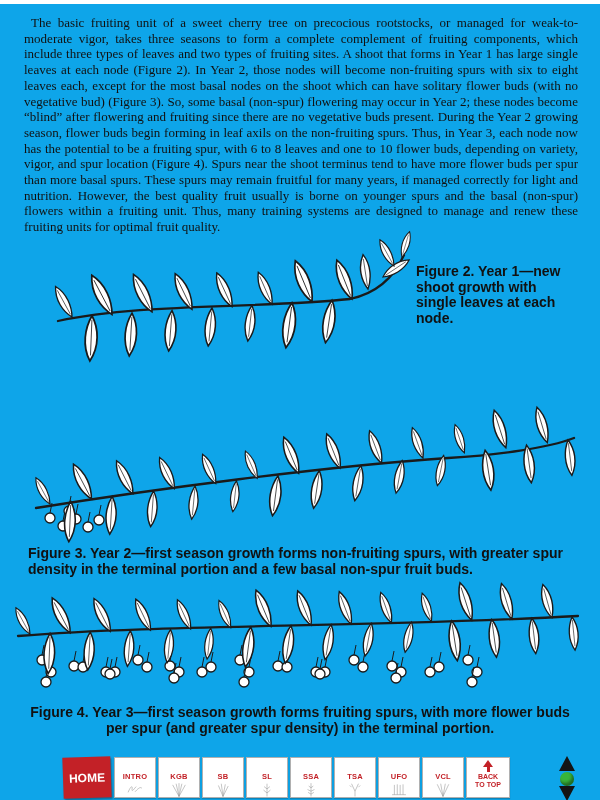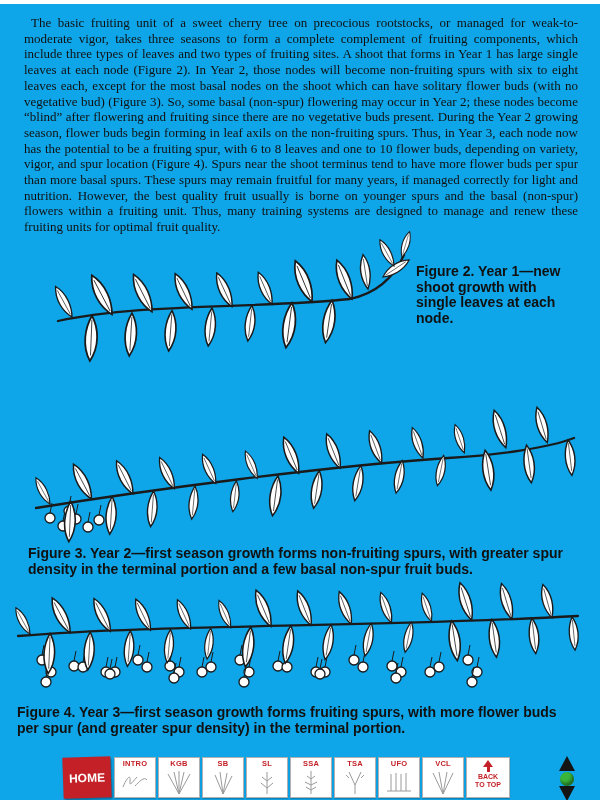--- a/index.html
+++ b/index.html
@@ -16,35 +16,35 @@
   .caption {
     font-family:"Liberation Sans", sans-serif; font-weight:700;
     font-size:14px; line-height:15.5px; color:#111;
   }
   .fig-svg { position:absolute; overflow:visible; }
   #fig2 { left:52px; top:245px; }
   .fig2-caption { position:absolute; left:416px; top:260px; width:150px; }
   #fig3 { left:28px; top:412px; }
   .fig3-caption { position:absolute; left:28px; top:542px; width:538px; }
   #fig4 { left:12px; top:580px; }
-  .fig4-caption { position:absolute; left:17px; top:701px; width:548px; }
+  .fig4-caption { position:absolute; left:26px; top:701px; width:548px;text-align:center; }
 
   .navbar { position:absolute; left:0; top:751px; width:600px; height:47px; }
   .home-btn {
     position:absolute; left:63px; top:2px; width:48px; height:41px;
     background:var(--accent-red); color:#fff;
     font-family:"Liberation Sans", sans-serif; font-weight:700; font-size:12px;
     display:flex; align-items:center; justify-content:center;
     transform:rotate(-2deg); box-shadow:1px 2px 2px rgba(0,0,0,.35); cursor:pointer;
   }
   .nav-strip { position:absolute; left:114px; top:2px; display:flex; gap:2px; }
   .nav-btn {
     width:42px; height:41px; background:#fff; border:1px solid #b0b0b0;
     box-shadow:0 1px 1px rgba(0,0,0,.2);
-    display:flex; flex-direction:column; align-items:center; padding-top:1px; cursor:pointer;
+    display:flex; flex-direction:column; align-items:center; padding-top:14px; cursor:pointer;
   }
   .nav-btn .lbl {
     font-family:"Liberation Sans", sans-serif; font-weight:700; font-size:7.5px;
     color:var(--accent-red); letter-spacing:.2px;
   }
   .nav-btn svg { margin-top:1px; }
   .btt {
     position:absolute; left:466px; top:2px; width:44px; height:41px;
     border:1px solid #b0b0b0; background:#fff; cursor:pointer;
     display:flex; flex-direction:column; align-items:center; padding-top:2px;

